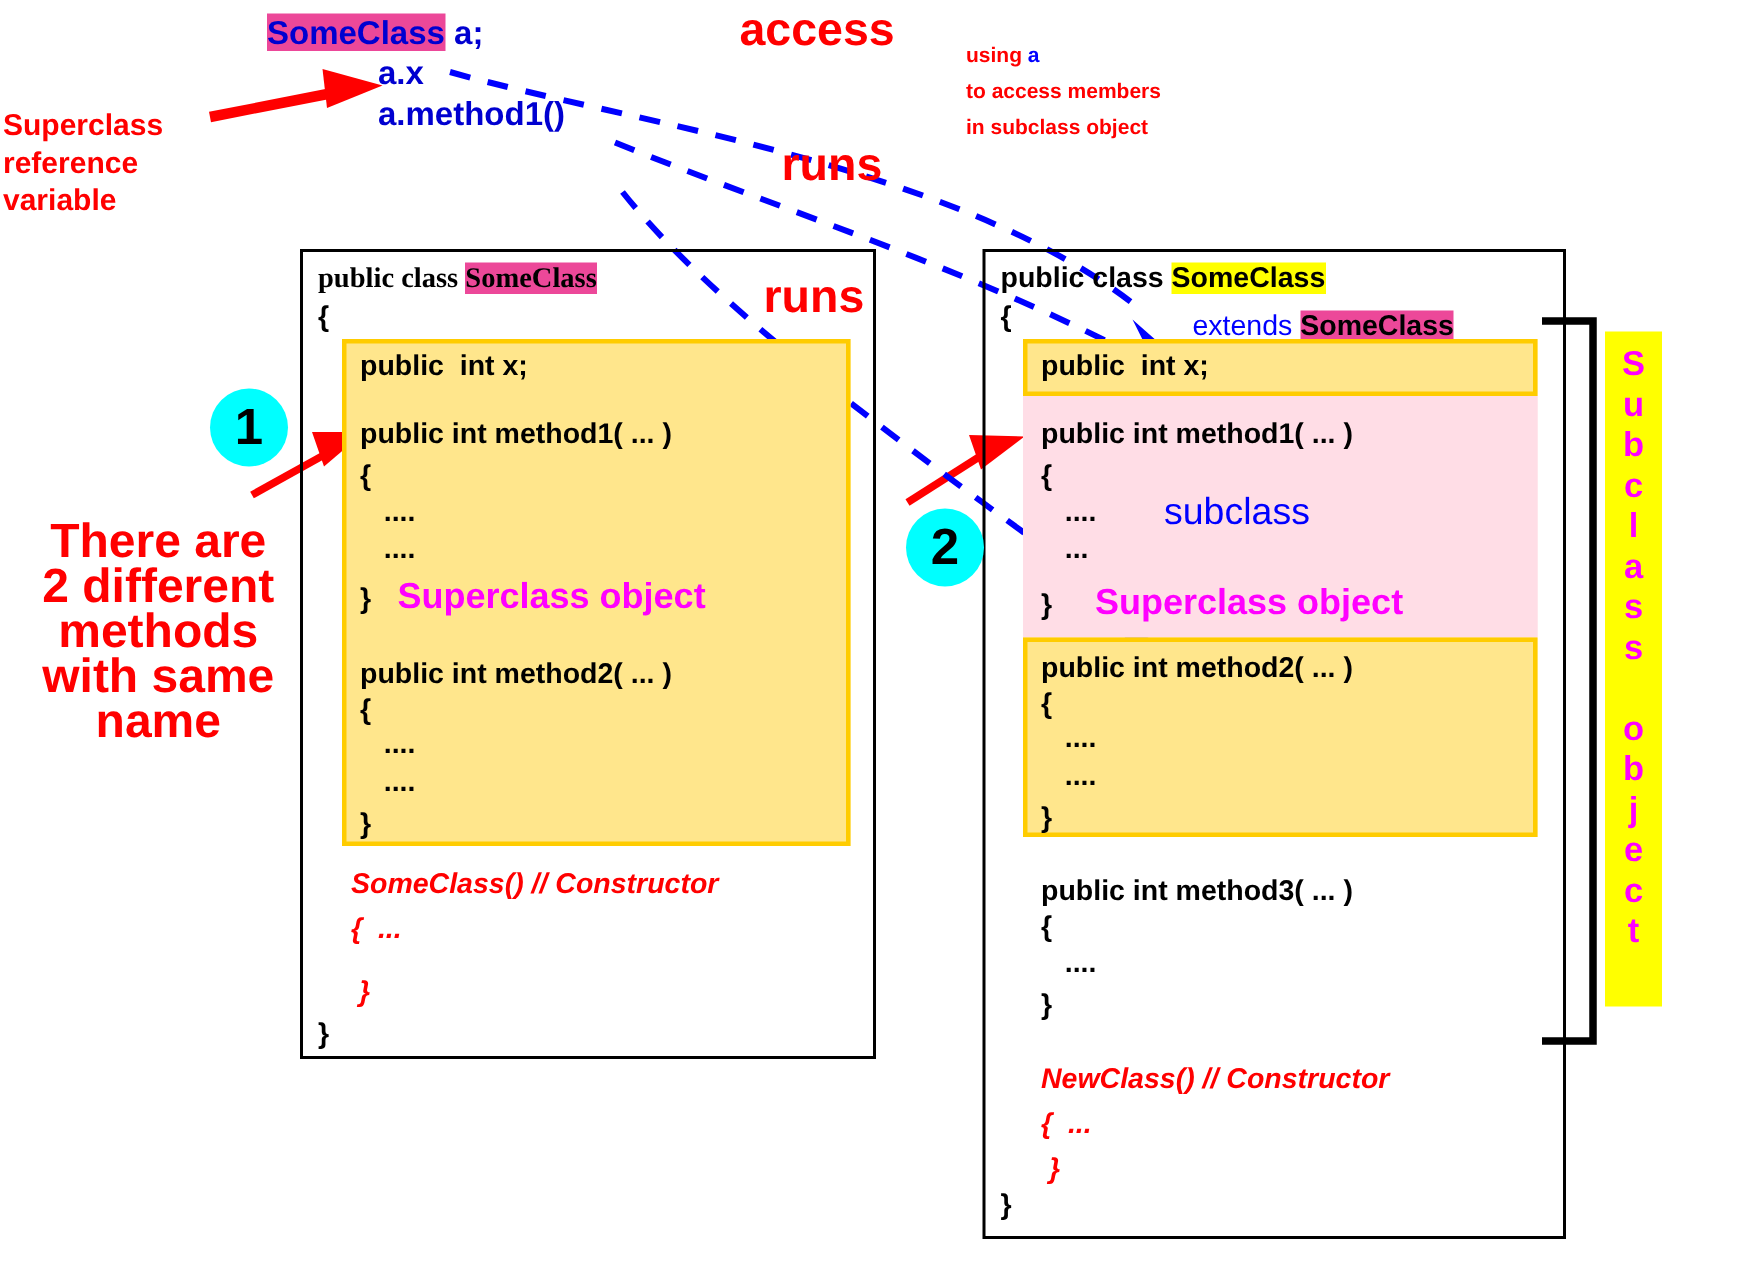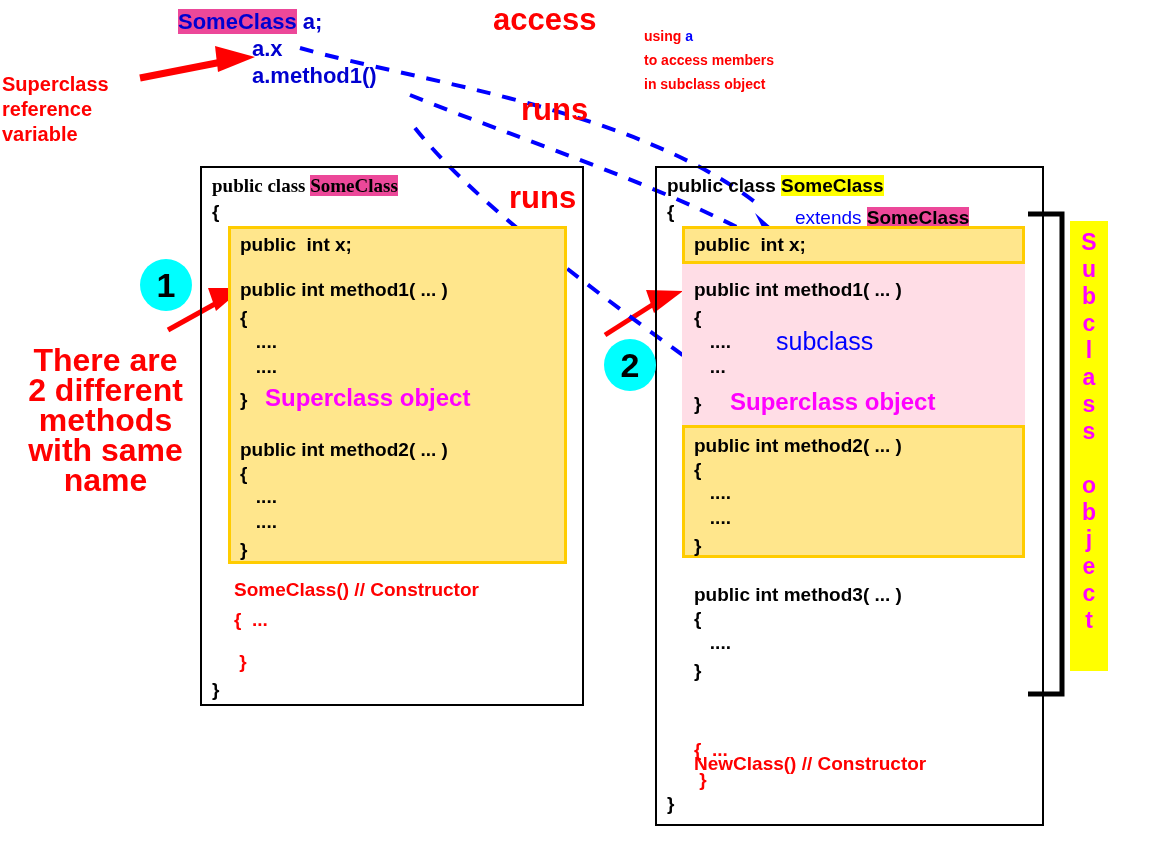--- a/index.html
+++ b/index.html
@@ -85,21 +85,21 @@
   #box-subclass   { left: 655px; top: 166px; width: 389px; height: 660px; }
 
   
   .code {
     font-size: 19px;
     line-height: 24px;
     font-weight: bold;
     color: #000000;
     white-space: pre;
   }
-  .code-red { color: #ff0000; }
+  .code-red { color: #ff0000; font-style: italic; }
 
   
   .member-box { box-sizing: border-box; }
   .yellow-box {
     background: #ffe68c;
     border: 3px solid #ffcc00;
   }
   .pink-box {
     background: #ffdde6;
     border: 2px solid #ffdde6;
@@ -262,21 +262,21 @@
   <div class="abs code" style="left:694px; top:458px;">{</div>
   <div class="abs code" style="left:694px; top:481px;">   ....</div>
   <div class="abs code" style="left:694px; top:506px;">   ....</div>
   <div class="abs code" style="left:694px; top:534px;">}</div>
 
   <div class="abs code" style="left:694px; top:583px;">public int method3( ... )</div>
   <div class="abs code" style="left:694px; top:607px;">{</div>
   <div class="abs code" style="left:694px; top:631px;">   ....</div>
   <div class="abs code" style="left:694px; top:659px;">}</div>
 
-  <div class="abs code code-red" style="left:694px; top:708px;margin-top:44px;">NewClass() // Constructor</div>
+  <div class="abs code code-red" style="left:694px; top:708px;">NewClass() // Constructor</div>
   <div class="abs code code-red" style="left:694px; top:738px;">{  ...</div>
   <div class="abs code code-red" style="left:694px; top:768px;"> }</div>
   <div class="abs code" style="left:667px; top:792px;">}</div>
 
   <div class="abs step-circle" id="circle-1">1</div>
   <div class="abs step-circle" id="circle-2">2</div>
 
   <div class="abs" id="subclass-label">S
 u
 b

